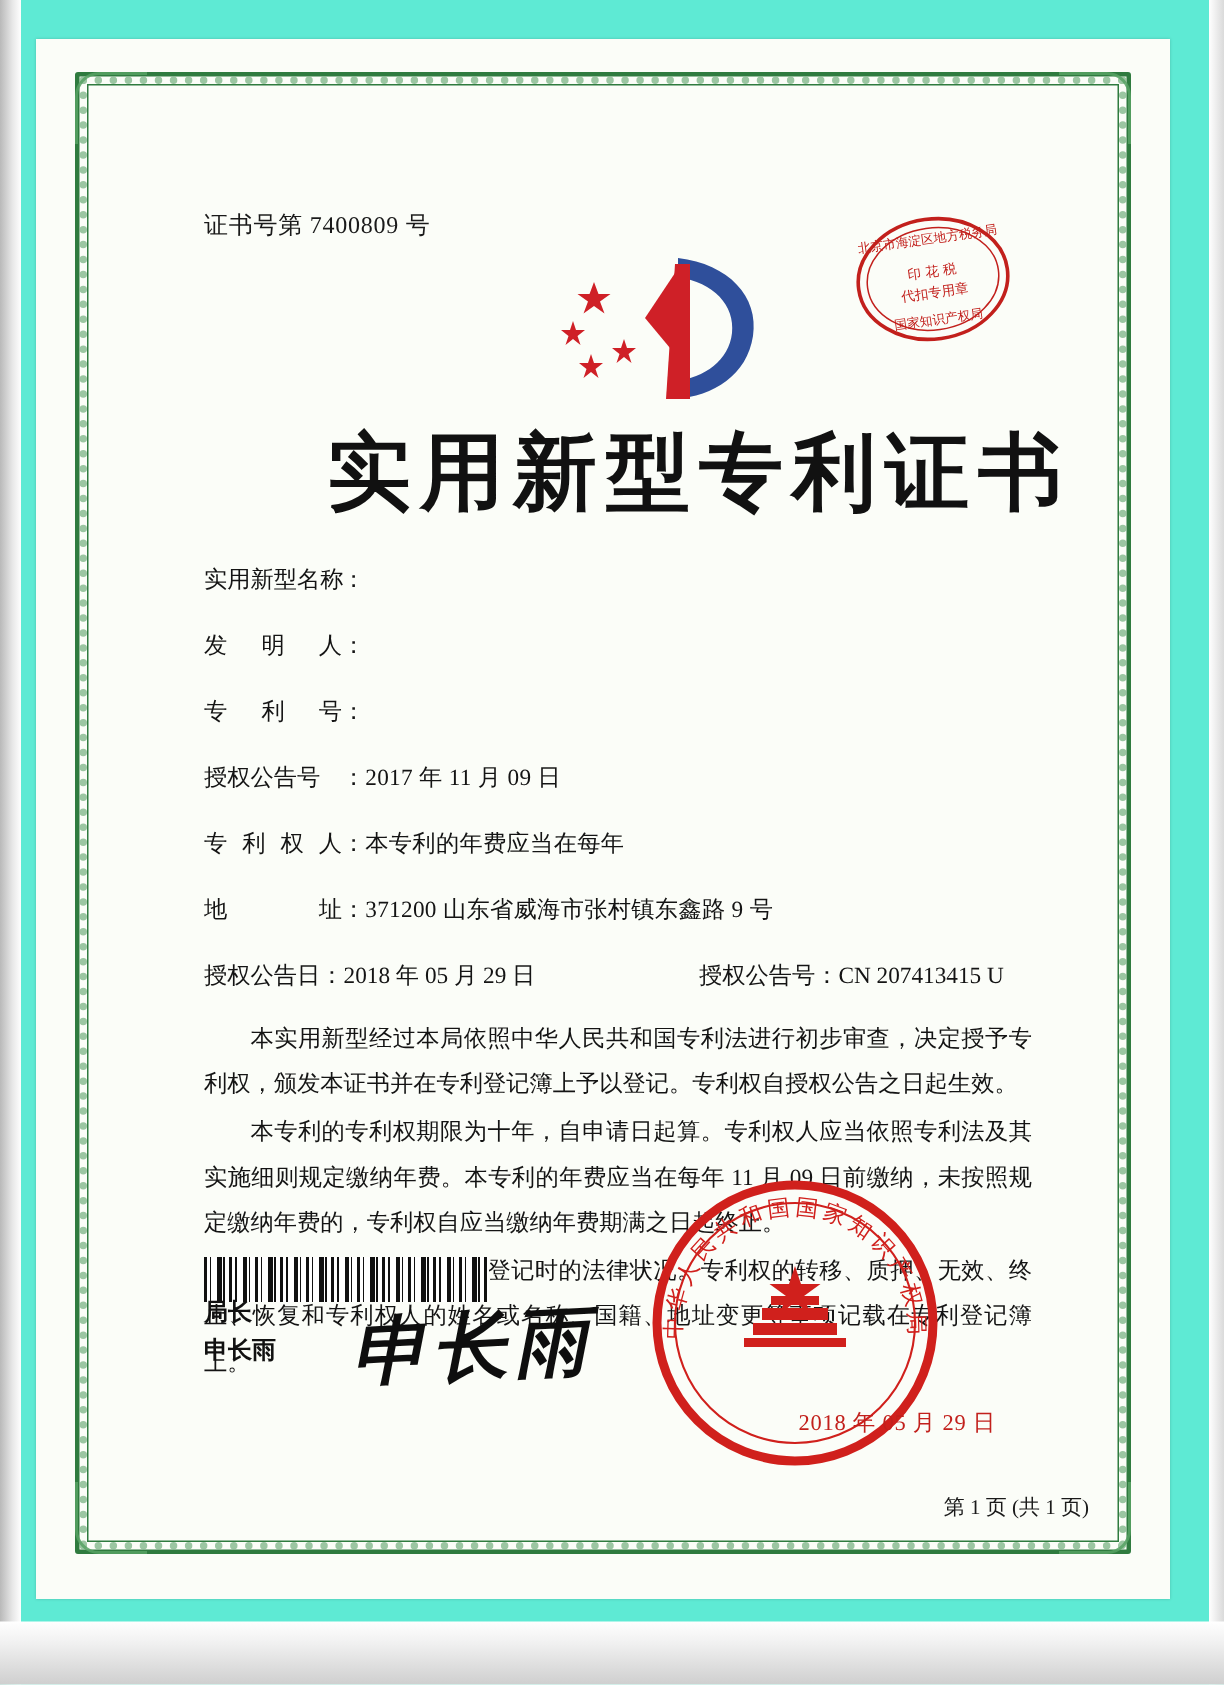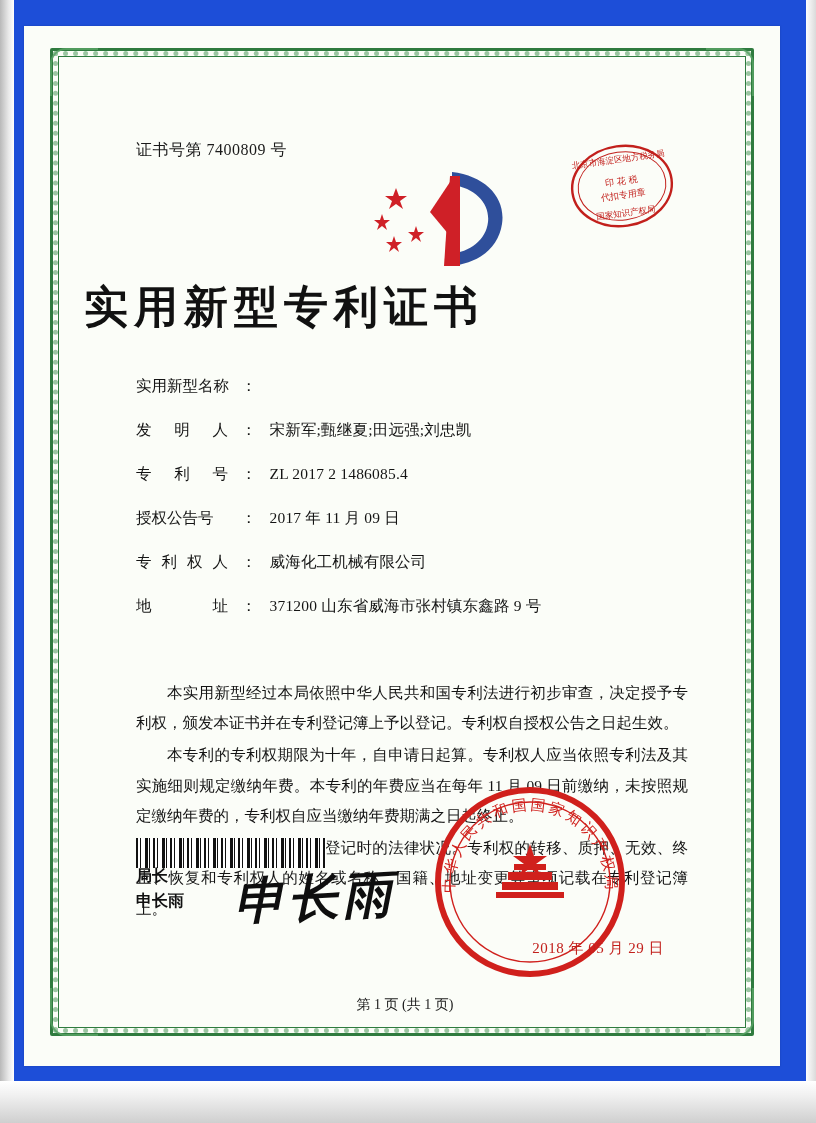--- a/index.html
+++ b/index.html
@@ -12,21 +12,21 @@
     height: 1123px;
     font-family: "Liberation Serif", serif;
     position: relative;
     overflow: hidden;
   }
 
   
   #page {
     position: absolute;
     inset: 0;
-    background: #1d4ed8;
+    background: #5eead4;
     padding-left: 20px;
   }
   .scan-shadow-left {
     position: absolute;
     left: 0; top: 0; bottom: 0;
     width: 14px;
     background: linear-gradient(to right, #b9b9b9, #e8e8e8 60%, #ffffff);
   }
   .scan-shadow-bottom {
     position: absolute;
@@ -122,42 +122,41 @@
     right: 48px;
     top: 62px;
     width: 112px;
     height: 92px;
   }
 
   .title {
     position: absolute;
     left: 0; right: 12px;
     top: 200px;
-    text-align: left;
+    text-align: right;
     font-family: "DejaVu Serif", serif;
-    font-size: 44px;
+    font-size: 56px;
     font-weight: bold;
     letter-spacing: 6px;
     color: #111;
   }
 
   .fields {
     position: absolute;
     left: 52px;
     right: 20px;
     top: 298px;
     font-size: 15.5px;
     color: #141414;
   }
   .field-row {
     display: flex;
     align-items: baseline;
     margin-bottom: 23px;
     white-space: nowrap;
-    gap: 13px;
   }
   .field-label {
     width: 92px;
     flex: 0 0 92px;
     letter-spacing: 0;
   }
   .field-label.spread {
     display: flex;
     justify-content: space-between;
   }
@@ -245,21 +244,21 @@
     bottom: 52px;
     font-size: 15px;
     color: #c2201c;
     letter-spacing: .5px;
   }
 
   .page-no {
     position: absolute;
     left: 0; right: 0;
     bottom: -4px;
-    text-align: center;
+    text-align: right;
     font-size: 14px;
     color: #1a1a1a;
   }
 </style>
 </head>
 <body>
 
 <div id="page">
 
   <div class="scan-shadow-left"></div>
@@ -316,59 +315,65 @@
           <span class="field-colon">：</span>
         </div>
 
         <div class="field-row">
           <span class="field-label spread">
               <span>发</span>
               <span>明</span>
               <span>人</span>
             </span>
           <span class="field-colon">：</span>
-          <span class="field-value">宋新军;甄继夏;田远强;刘忠凯</span>
         </div>
 
         <div class="field-row">
           <span class="field-label spread">
               <span>专</span>
               <span>利</span>
               <span>号</span>
             </span>
           <span class="field-colon">：</span>
-          <span class="field-value">ZL 2017 2 1486085.4</span>
         </div>
 
         <div class="field-row">
           <span class="field-label">授权公告号</span>
           <span class="field-colon">：</span>
           <span class="field-value">2017 年 11 月 09 日</span>
         </div>
 
         <div class="field-row">
           <span class="field-label spread">
               <span>专</span>
               <span>利</span>
               <span>权</span>
               <span>人</span>
             </span>
           <span class="field-colon">：</span>
-          <span class="field-value">威海化工机械有限公司</span>
+          <span class="field-value">本专利的年费应当在每年</span>
         </div>
 
         <div class="field-row">
           <span class="field-label spread">
               <span>地</span>
               <span>址</span>
             </span>
           <span class="field-colon">：</span>
           <span class="field-value">371200 山东省威海市张村镇东鑫路 9 号</span>
         </div>
 
+        <div class="pub-row">
+          <span class="pub-left">
+            <span>授权公告日</span><span>：</span><span>2018 年 05 月 29 日</span>
+          </span>
+          <span class="pub-right">
+            <span>授权公告号</span><span>：</span><span>CN 207413415 U</span>
+          </span>
+        </div>
 
       </div>
 
       <div class="paragraphs">
         <p>本实用新型经过本局依照中华人民共和国专利法进行初步审查，决定授予专利权，颁发本证书并在专利登记簿上予以登记。专利权自授权公告之日起生效。</p>
         <p>本专利的专利权期限为十年，自申请日起算。专利权人应当依照专利法及其实施细则规定缴纳年费。本专利的年费应当在每年 11 月 09 日前缴纳，未按照规定缴纳年费的，专利权自应当缴纳年费期满之日起终止。</p>
         <p>本专利证书记载专利权登记时的法律状况。专利权的转移、质押、无效、终止、恢复和专利权人的姓名或名称、国籍、地址变更等事项记载在专利登记簿上。</p>
       </div>
 
       <div class="barcode"></div>

